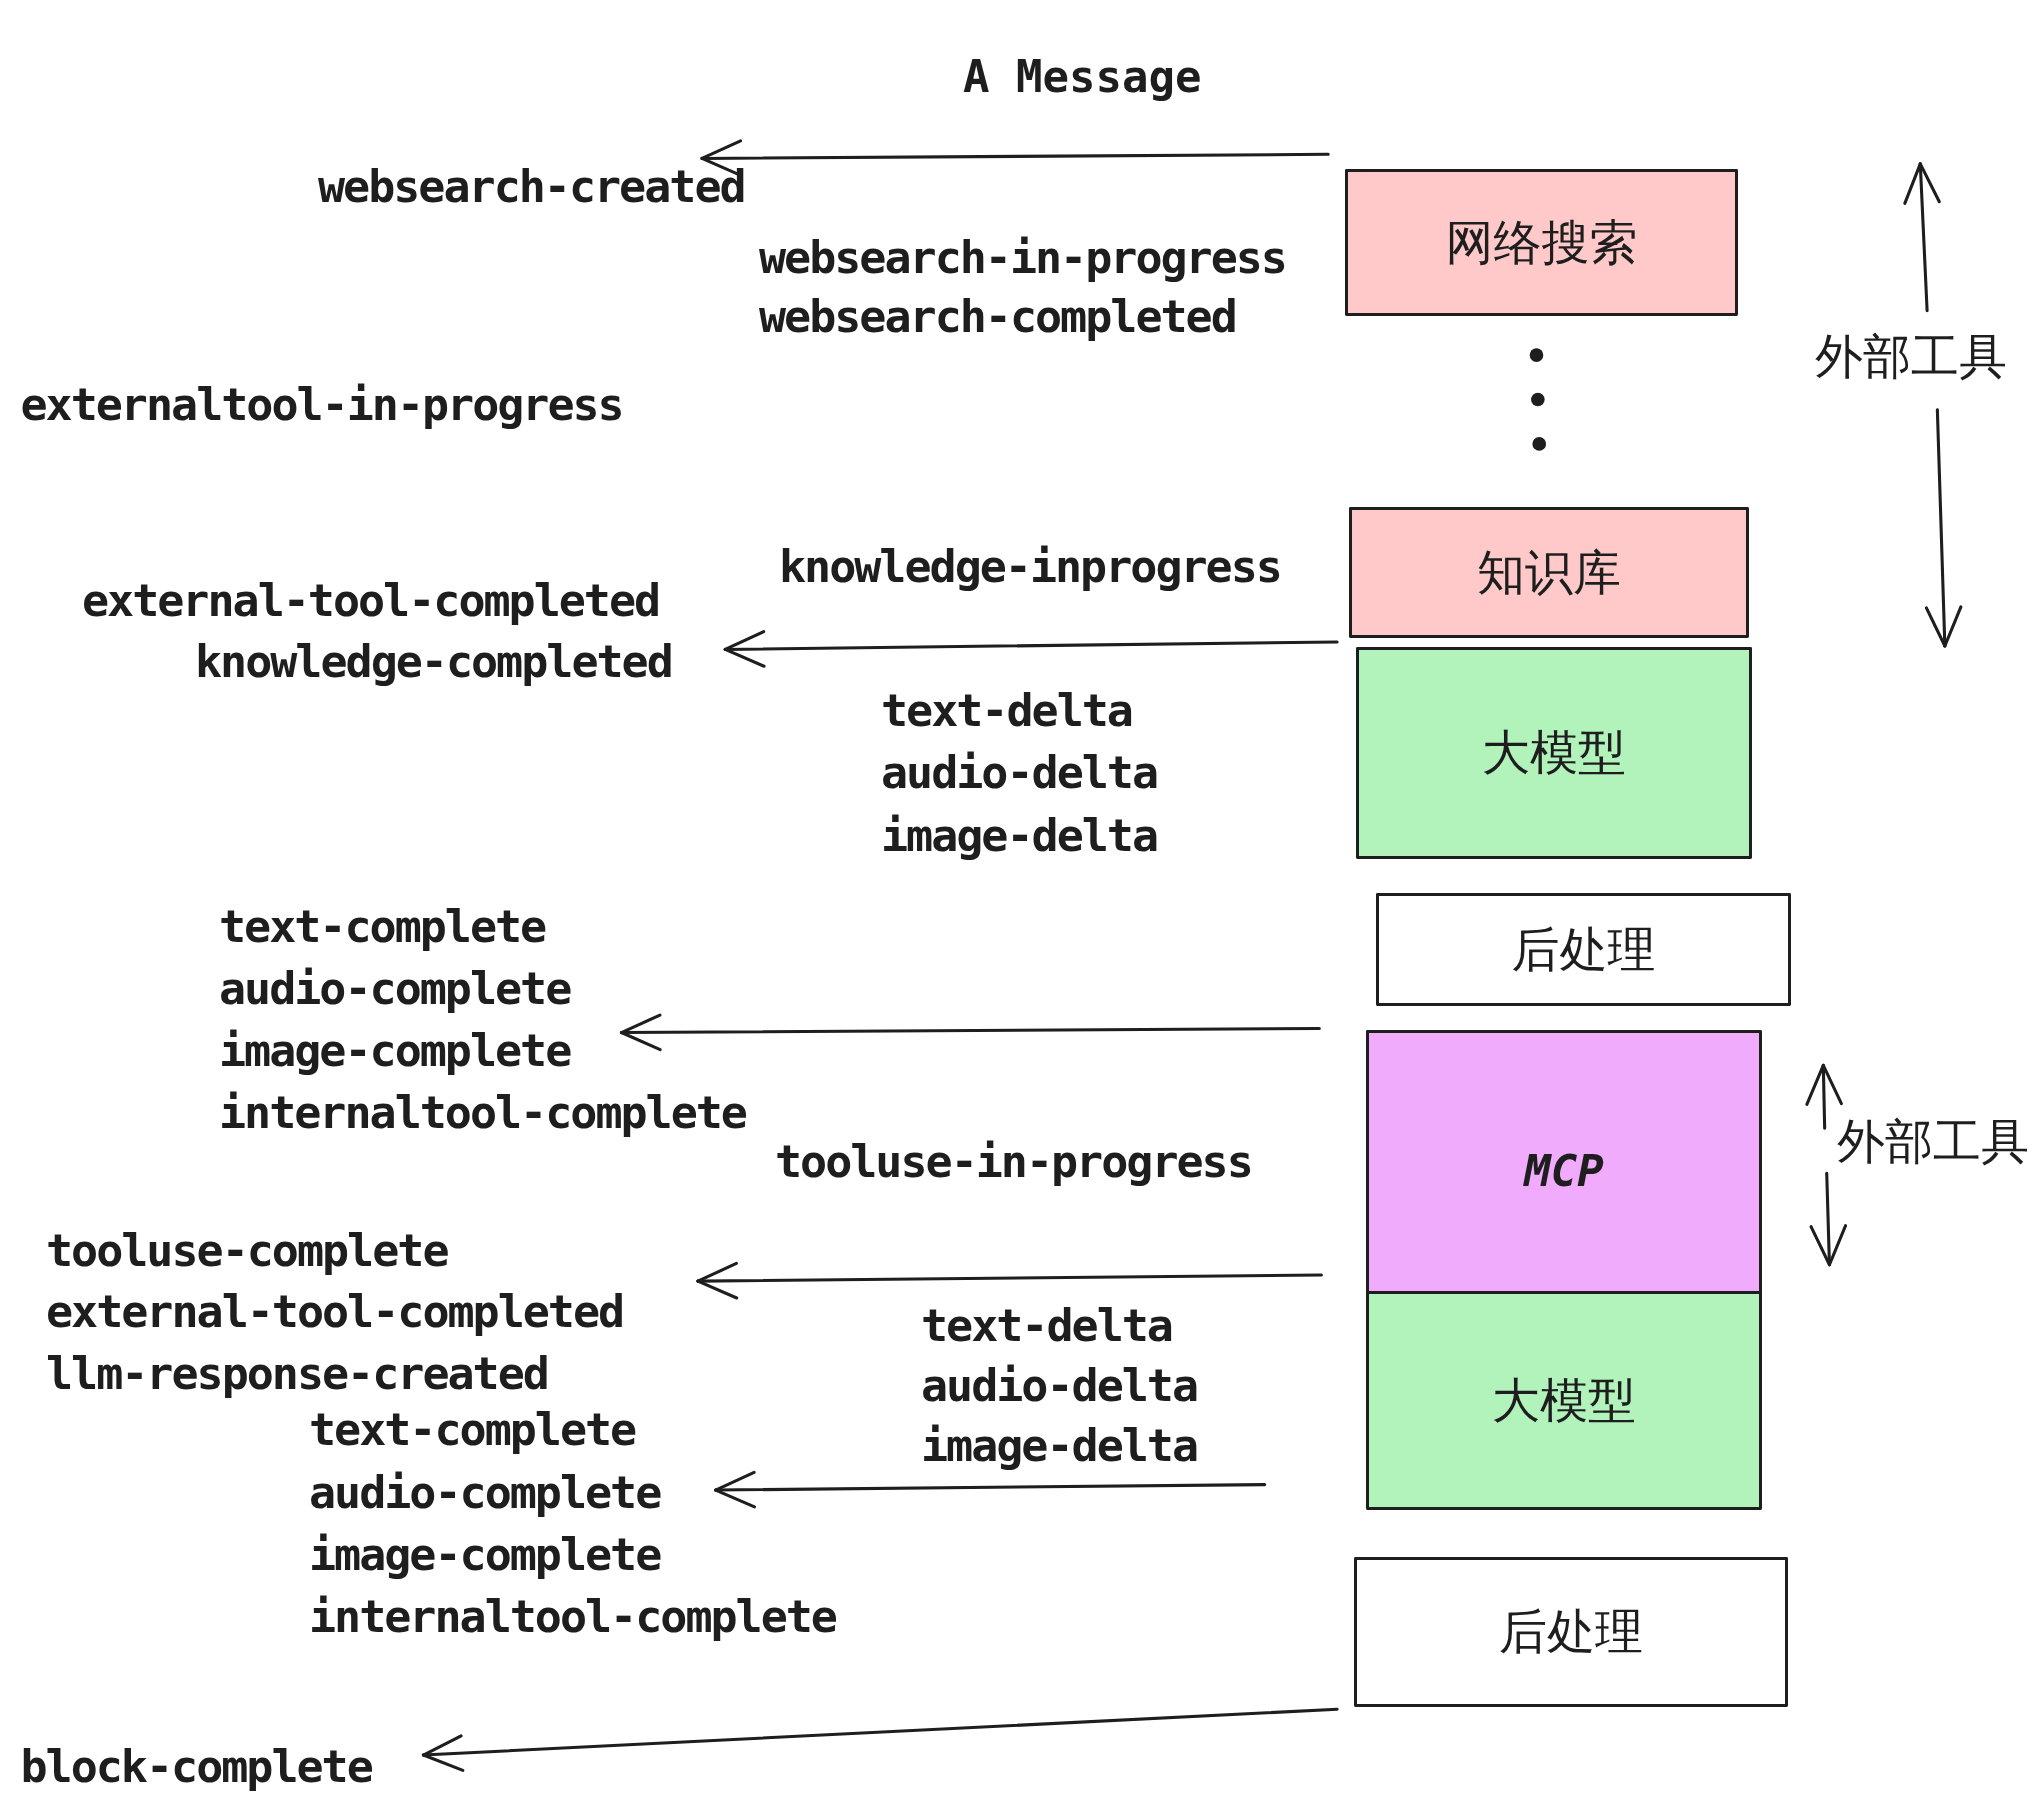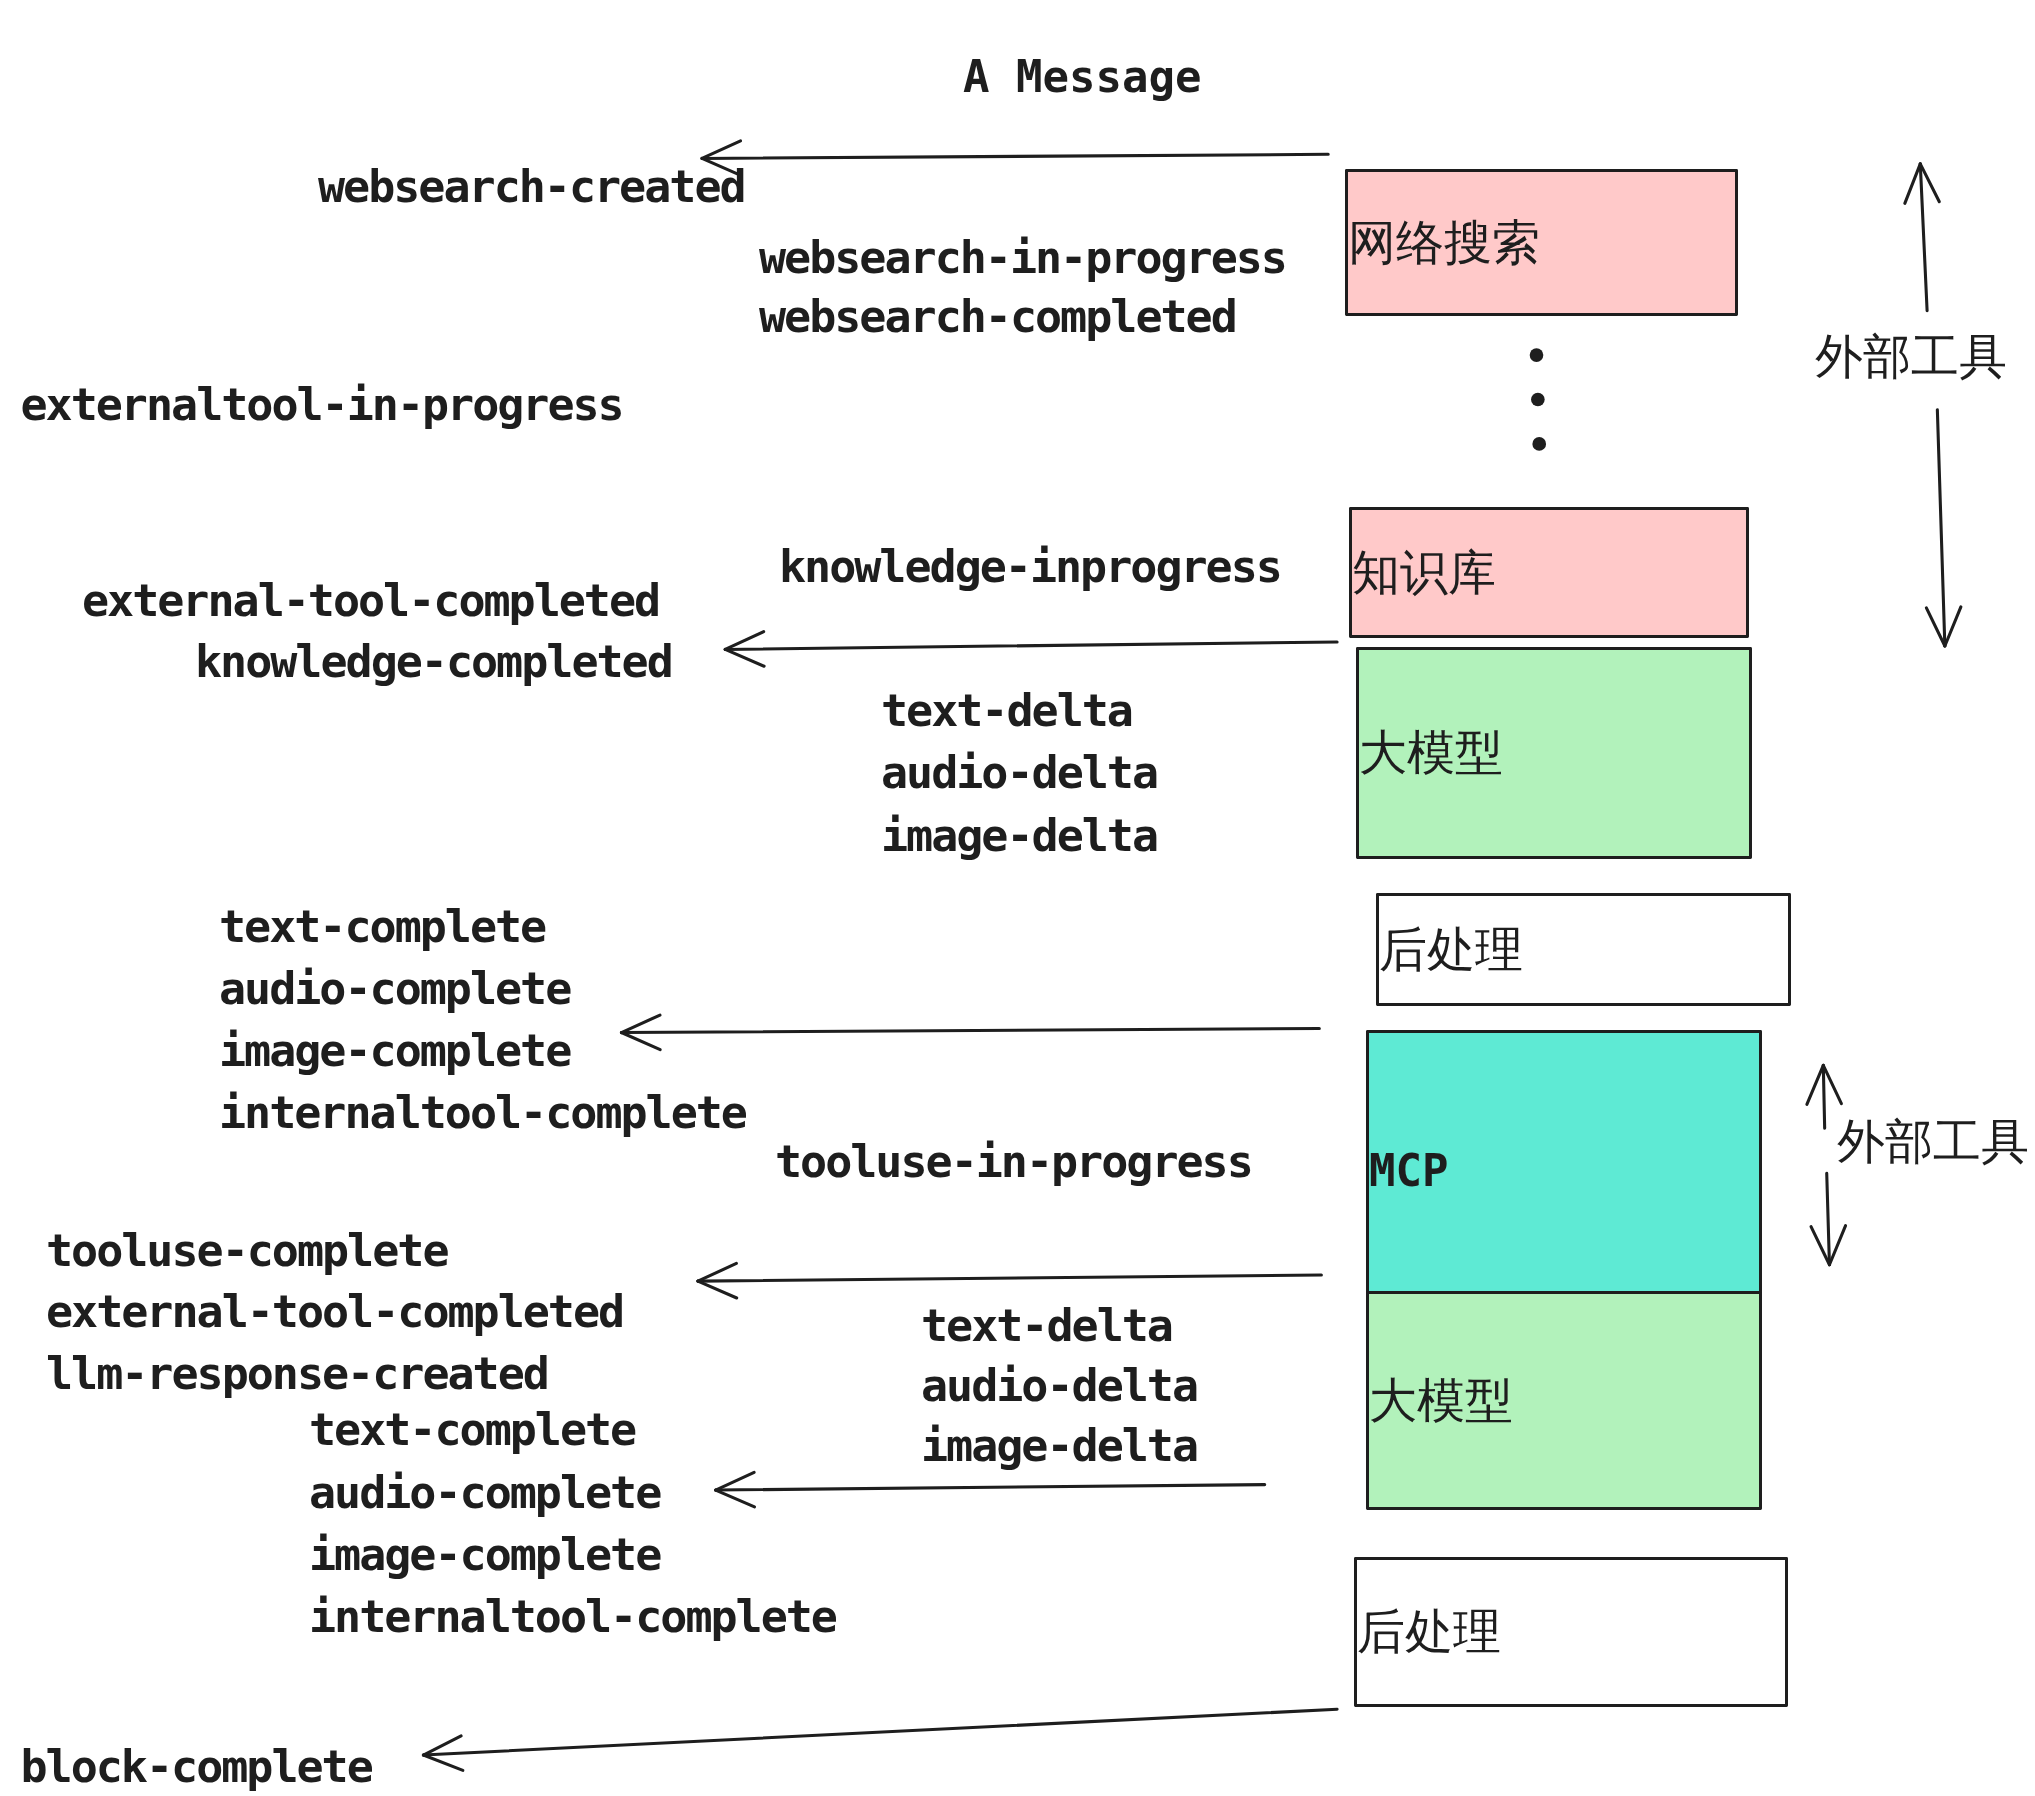--- a/index.html
+++ b/index.html
@@ -29,20 +29,21 @@
     white-space: nowrap;
     transform: translateY(-50%);
     letter-spacing: -2px;
   }
   .box {
     position: absolute;
     border: 3.4px solid #1e1e1e;
     border-radius: 1.4px;
     display: flex;
     align-items: center;
+    justify-content: center;
     box-sizing: border-box;
   }
   .box-label {
     font-size: 48px;
     font-weight: 500;
     white-space: nowrap;
   }
   .box-label.mono { font-size: 44px; font-weight: bold; }
   .annotation {
     position: absolute;
@@ -123,21 +124,21 @@
     </div>
     <div class="box" style="left: 1349px; top: 507px; width: 400px; height: 131px; background: rgb(255, 201, 201);">
       <span class="box-label">知识库</span>
     </div>
     <div class="box" style="left: 1356px; top: 647px; width: 396px; height: 212px; background: rgb(178, 242, 187);">
       <span class="box-label">大模型</span>
     </div>
     <div class="box" style="left: 1376px; top: 893px; width: 415px; height: 113px; background: rgb(255, 255, 255);">
       <span class="box-label">后处理</span>
     </div>
-    <div class="box" style="left: 1366px; top: 1030px; width: 396px; height: 281px; background: #5eead4;">
+    <div class="box" style="left: 1366px; top: 1030px; width: 396px; height: 281px; background: #f0abfc; font-style: italic;">
       <span class="box-label mono">MCP</span>
     </div>
     <div class="box" style="left: 1366px; top: 1291px; width: 396px; height: 219px; background: rgb(178, 242, 187);">
       <span class="box-label">大模型</span>
     </div>
     <div class="box" style="left: 1354px; top: 1557px; width: 434px; height: 150px; background: rgb(255, 255, 255);">
       <span class="box-label">后处理</span>
     </div>
     <div class="event-label" style="left: 318px; top: 186px;">websearch-created</div>
     <div class="event-label" style="left: 759px; top: 220px; margin-top: 37px;">websearch-in-progress</div>

